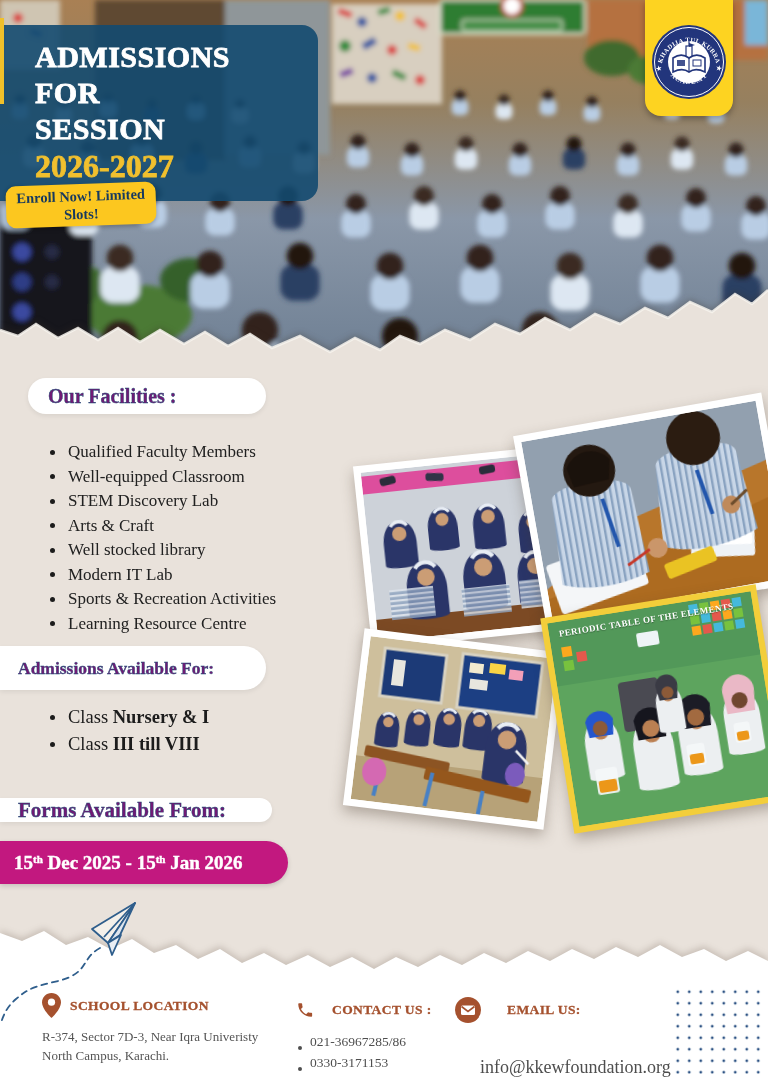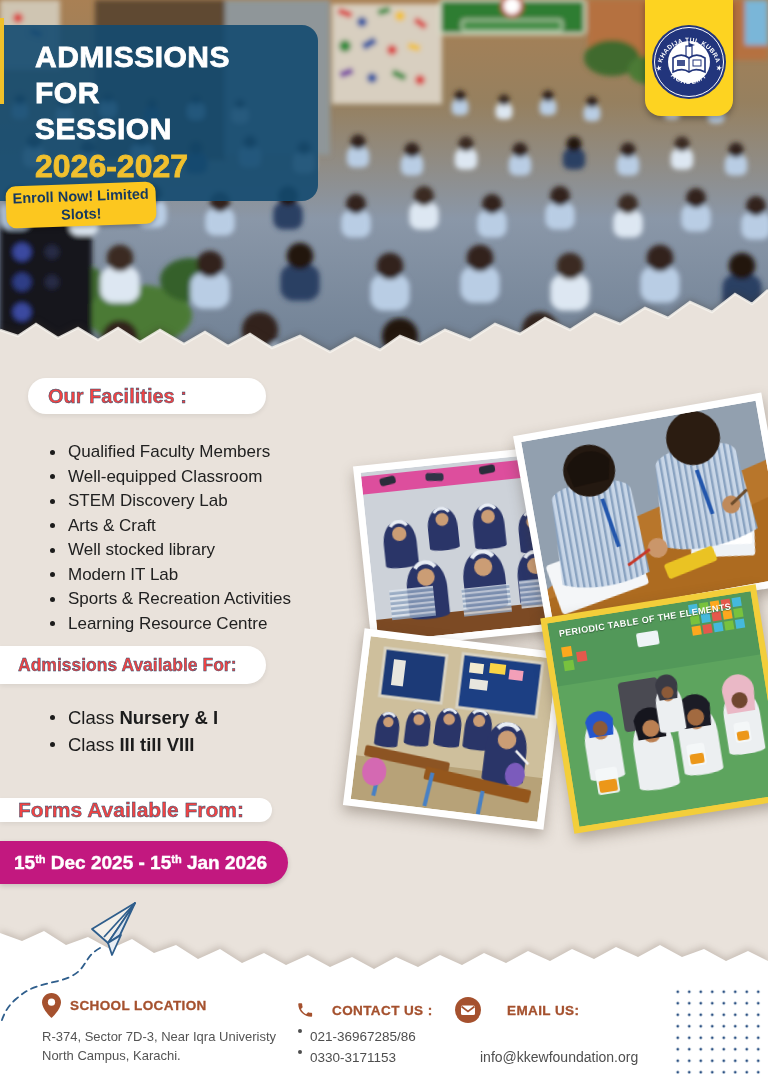--- a/index.html
+++ b/index.html
@@ -1,17 +1,17 @@
 <!DOCTYPE html>
 <html><head>
 <meta charset="utf-8">
 <style>
   html,body{margin:0;padding:0;background:#cfcac4;}
   .poster{position:relative;width:768px;height:1087px;overflow:hidden;
-          background:#e9e2db;font-family:Liberation Sans, sans-serif;}
+          background:#e9e2db;font-family:Liberation Serif, serif;}
 
   
   .hero{position:absolute;left:0;top:0;width:768px;height:365px;}
   .hero svg{display:block;}
   .title-panel{position:absolute;left:0;top:25px;width:318px;height:176px;
     background:rgba(19,74,112,0.90);border-radius:0 16px 16px 0;
     padding:14px 0 0 35px;box-sizing:border-box;z-index:3;}
   .title-line{color:#ffffff;font-size:30px;font-weight:800;line-height:36px;
     letter-spacing:0.5px;-webkit-text-stroke:0.8px #ffffff;}
   .years{color:#f1c02e;font-size:32px;font-weight:800;line-height:38px;
@@ -36,23 +36,23 @@
   .tear-bottom{position:absolute;left:0;top:905px;z-index:5;}
   .tear-bottom path.paper{fill:#ffffff;filter:drop-shadow(0 -3px 3px rgba(90,75,60,.22));}
   .footer-bg{position:absolute;left:0;top:975px;width:768px;height:112px;background:#ffffff;z-index:5;}
 
   
   .pill{position:absolute;background:#ffffff;display:flex;align-items:center;
     box-shadow:0 2px 5px rgba(0,0,0,.07);z-index:6;box-sizing:border-box;}
   .pill.full-round{border-radius:22px;}
   .pill.right-round{border-radius:0 22px 22px 0;}
   .pill-facilities{left:28px;top:378px;width:238px;height:36px;padding-left:20px;}
-  .pill-admissions{left:0;top:646px;width:266px;height:38px;padding-left:18px;}
+  .pill-admissions{left:0;top:646px;width:266px;height:44px;padding-left:18px;}
   .pill-forms{left:0;top:798px;width:272px;height:24px;padding-left:18px;}
-  .h-blue{color:#ef4444;font-weight:800;-webkit-text-stroke:0.4px #174f74;}
+  .h-blue{color:#701a75;font-weight:800;-webkit-text-stroke:0.4px #174f74;}
   .pill-facilities .h-blue{font-size:20px;}
   .pill-admissions .h-blue{font-size:17.5px;}
   .pill-forms .h-blue{font-size:21px;}
 
   ul.plain{list-style:none;margin:12px;padding:0;position:absolute;z-index:6;}
   .facilities-list{left:38px;top:428px;}
   .facilities-list li{display:flex;align-items:center;height:24.5px;
     font-size:17px;color:#212121;}
   .dot{width:5px;height:5px;border-radius:50%;background:#1c1c1c;margin-right:13px;flex:0 0 auto;}
   .class-list{left:38px;top:692px;}
@@ -87,25 +87,25 @@
   .footer{position:absolute;left:0;top:985px;width:768px;height:102px;z-index:8;}
   .f-head{color:#a5512e;font-size:13.5px;font-weight:800;letter-spacing:0.4px;
     -webkit-text-stroke:0.3px #a5512e;}
   .f-col{position:absolute;}
   .f-loc{left:42px;top:8px;width:250px;}
   .f-loc .head-row{display:flex;align-items:center;gap:9px;}
   .f-addr{margin-top:9px;font-size:13px;color:#545454;line-height:19px;}
   .f-contact{left:296px;top:16px;width:150px;}
   .f-contact .head-row{display:flex;align-items:center;gap:18px;}
   .f-phones{list-style:none;margin:10px 0 0 2px;padding:0;}
-  .f-phones li{display:flex;align-items:flex-start;height:21px;font-size:13.5px;color:#4e4e4e;}
+  .f-phones li{display:flex;align-items:flex-end;height:21px;font-size:13.5px;color:#4e4e4e;}
   .f-phones .dot{width:4px;height:4px;margin-right:8px;background:#4e4e4e;}
   .f-email{left:455px;top:12px;width:220px;}
   .f-email .head-row{display:flex;align-items:center;gap:26px;}
-  .f-email .addr{margin-top:26px;margin-left:25px;font-size:14px;color:#4e4e4e;}
+  .f-email .addr{margin-top:34px;margin-left:25px;font-size:18px;color:#4e4e4e;}
   .dots-grid{position:absolute;left:672px;top:986px;width:94px;height:88px;z-index:8;
     background-image:radial-gradient(#2b5183 1.3px, transparent 1.6px);
     background-size:11.5px 11.5px;}
 </style>
 </head>
 <body>
 
 <div class="poster">
 
   <div class="hero">

